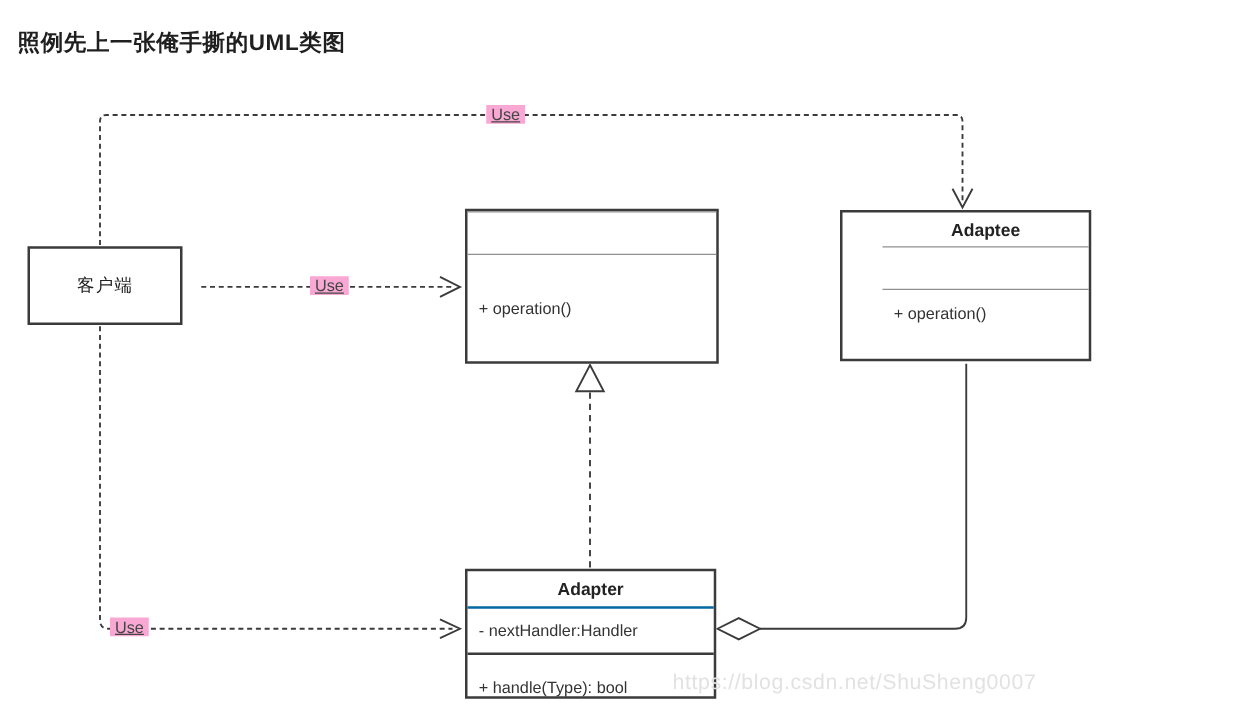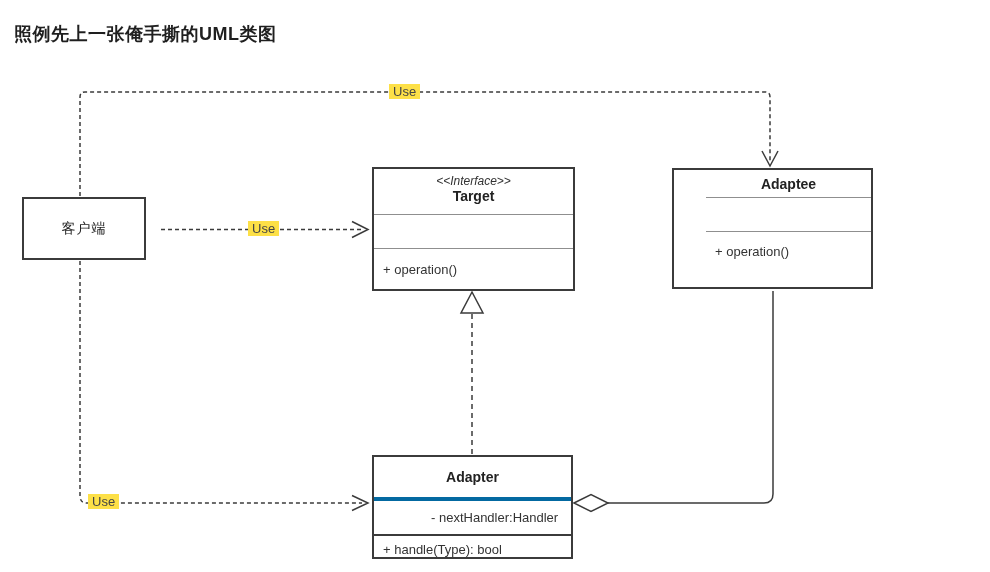--- a/index.html
+++ b/index.html
@@ -44,30 +44,30 @@
     display: flex; align-items: center; }
 
   
   .box-adaptee { left: 672px; top: 168px; width: 201px; height: 121px; padding-left: 32px; }
   .box-adaptee .sec-header { height: 27px; display: flex; align-items: center; justify-content: center; }
   .box-adaptee .sec-attrs { height: 34px; border-top: 1px solid #8f8f8f; }
   .box-adaptee .sec-ops { flex: 1; border-top: 1px solid #8f8f8f; padding-top: 10px; }
 
   
   .box-adapter { left: 372px; top: 455px; width: 201px; height: 104px; }
-  .box-adapter .sec-header { height: 40px; display: flex; align-items: center; justify-content: center; }
-  .box-adapter .sec-attrs { height: 37px; border-top: 4px solid #0369a1;
-    display: flex; align-items: center; padding-left: 48px; }
+  .box-adapter .sec-header { height: 28px; display: flex; align-items: center; justify-content: center; }
+  .box-adapter .sec-attrs { height: 37px; border-top: 2px solid #0369a1;
+    display: flex; align-items: center; }
   .box-adapter .sec-ops { flex: 1; border-top: 2px solid #3b3b3b;
     display: flex; align-items: flex-end; }
 
   .use-label {
     position: absolute; z-index: 2;
-    background: #fde047; padding: 0 4px;
-    font-size: 13px; color: #454545;
+    background: #f9a8d4; padding: 0 4px;
+    font-size: 13px; color: #454545; text-decoration: underline;
   }
   .use-top    { left: 389px; top: 84px; }
   .use-mid    { left: 248px; top: 221px; }
   .use-bottom { left: 88px;  top: 494px; }
 
   .watermark {
     position: absolute; left: 538px; top: 536px;
     font-size: 17px; color: #e2e2e2; letter-spacing: 0.5px;
     z-index: 3; white-space: nowrap;
   }
@@ -95,24 +95,20 @@
 
     <path d="M 608 503 L 764 503 Q 773 503 773 494 L 773 291" fill="none" stroke="#3b3b3b" stroke-width="1.5"></path>
     <path d="M 574 503 L 591 494.5 L 608 503 L 591 511.5 Z" fill="#ffffff" stroke="#3b3b3b" stroke-width="1.5"></path>
   </svg>
 
   <div class="uml-box box-client">
     <div class="uml-name">客户端</div>
   </div>
 
   <div class="uml-box box-target">
-    <div class="sec-header">
-      <span class="stereotype">&lt;&lt;Interface&gt;&gt;</span>
-      <div class="uml-name">Target</div>
-    </div>
     <div class="sec-attrs"></div>
     <div class="sec-ops">
       <span class="member">+ operation()</span>
     </div>
   </div>
 
   <div class="uml-box box-adaptee">
     <div class="sec-header">
       <div class="uml-name">Adaptee</div>
     </div>
@@ -131,14 +127,15 @@
     </div>
     <div class="sec-ops">
       <span class="member">+ handle(Type): bool</span>
     </div>
   </div>
 
   <div class="use-label use-top">Use</div>
   <div class="use-label use-mid">Use</div>
   <div class="use-label use-bottom">Use</div>
 
+  <div class="watermark">https://blog.csdn.net/ShuSheng0007</div>
 
 </div>
 
 </body></html>

